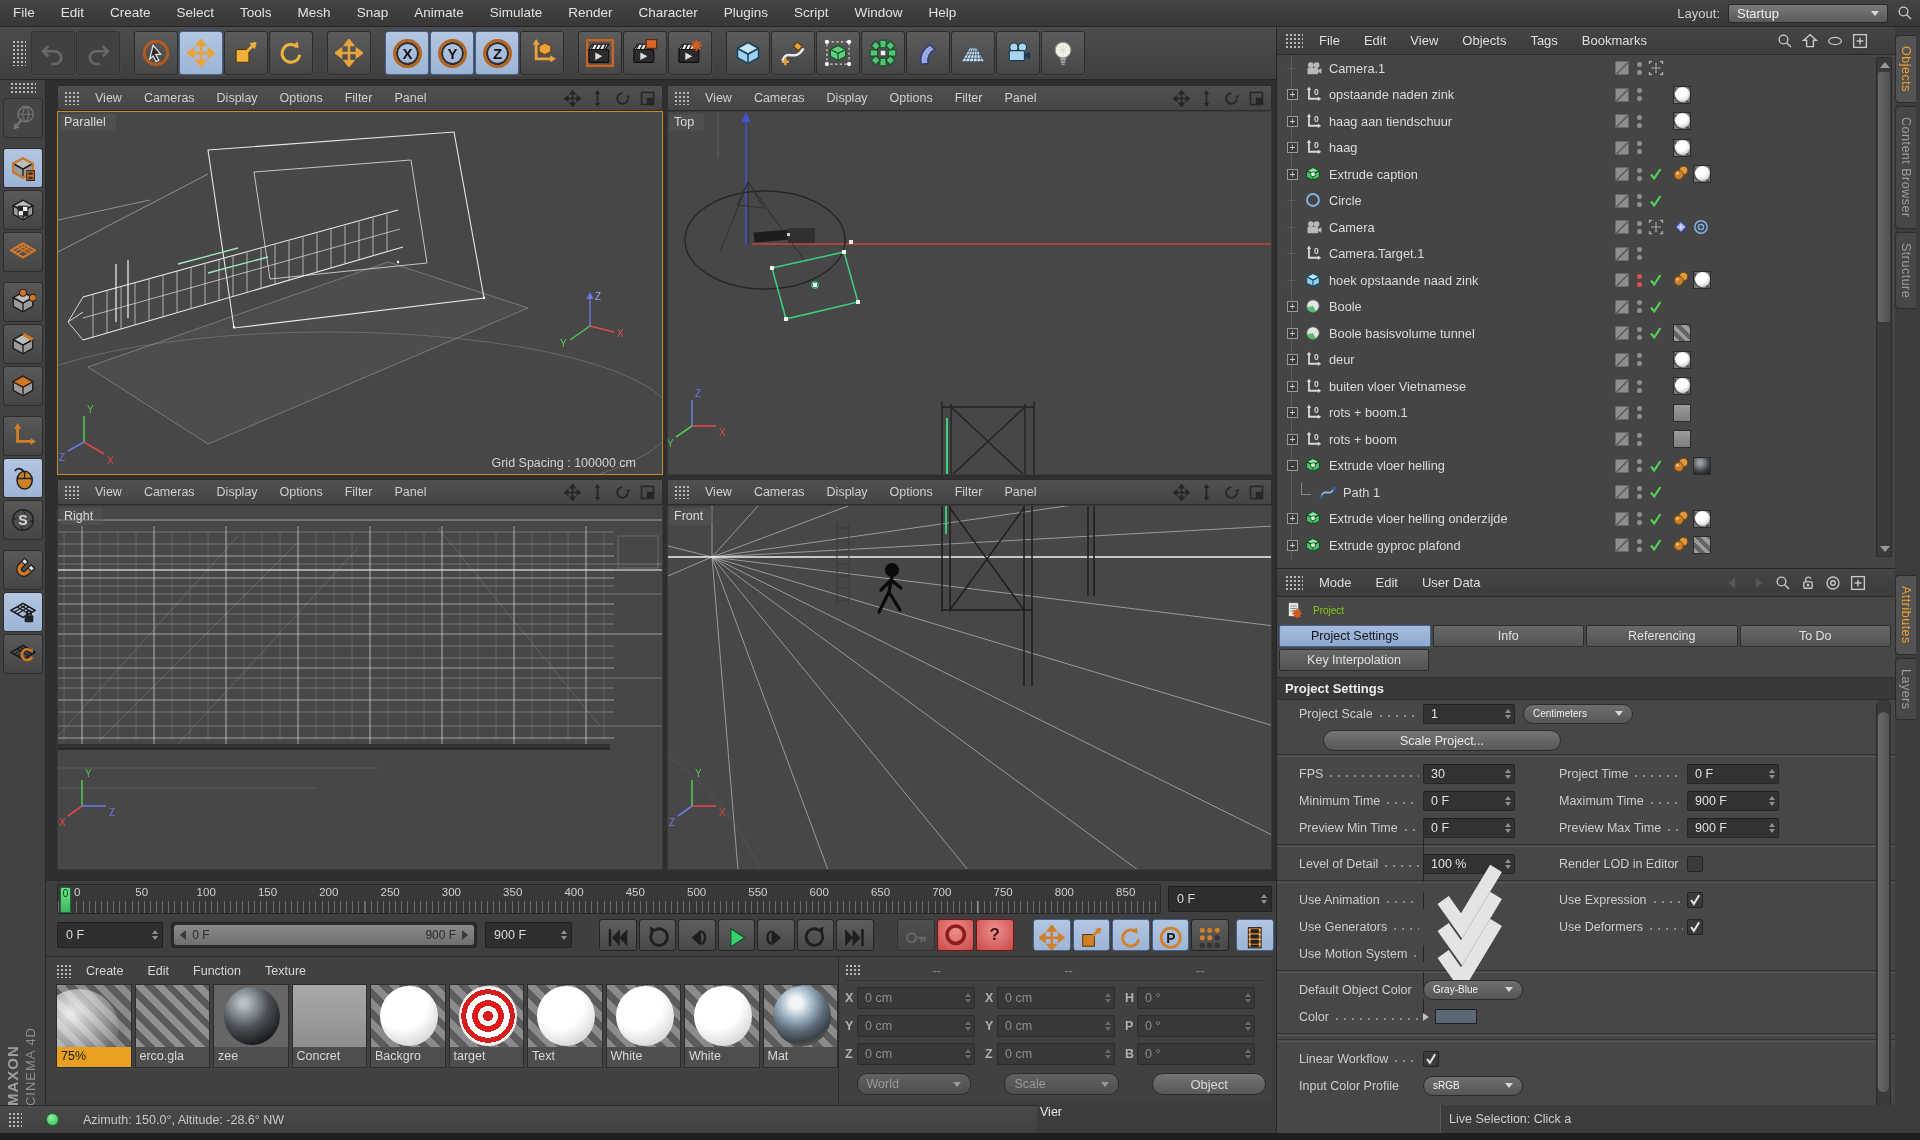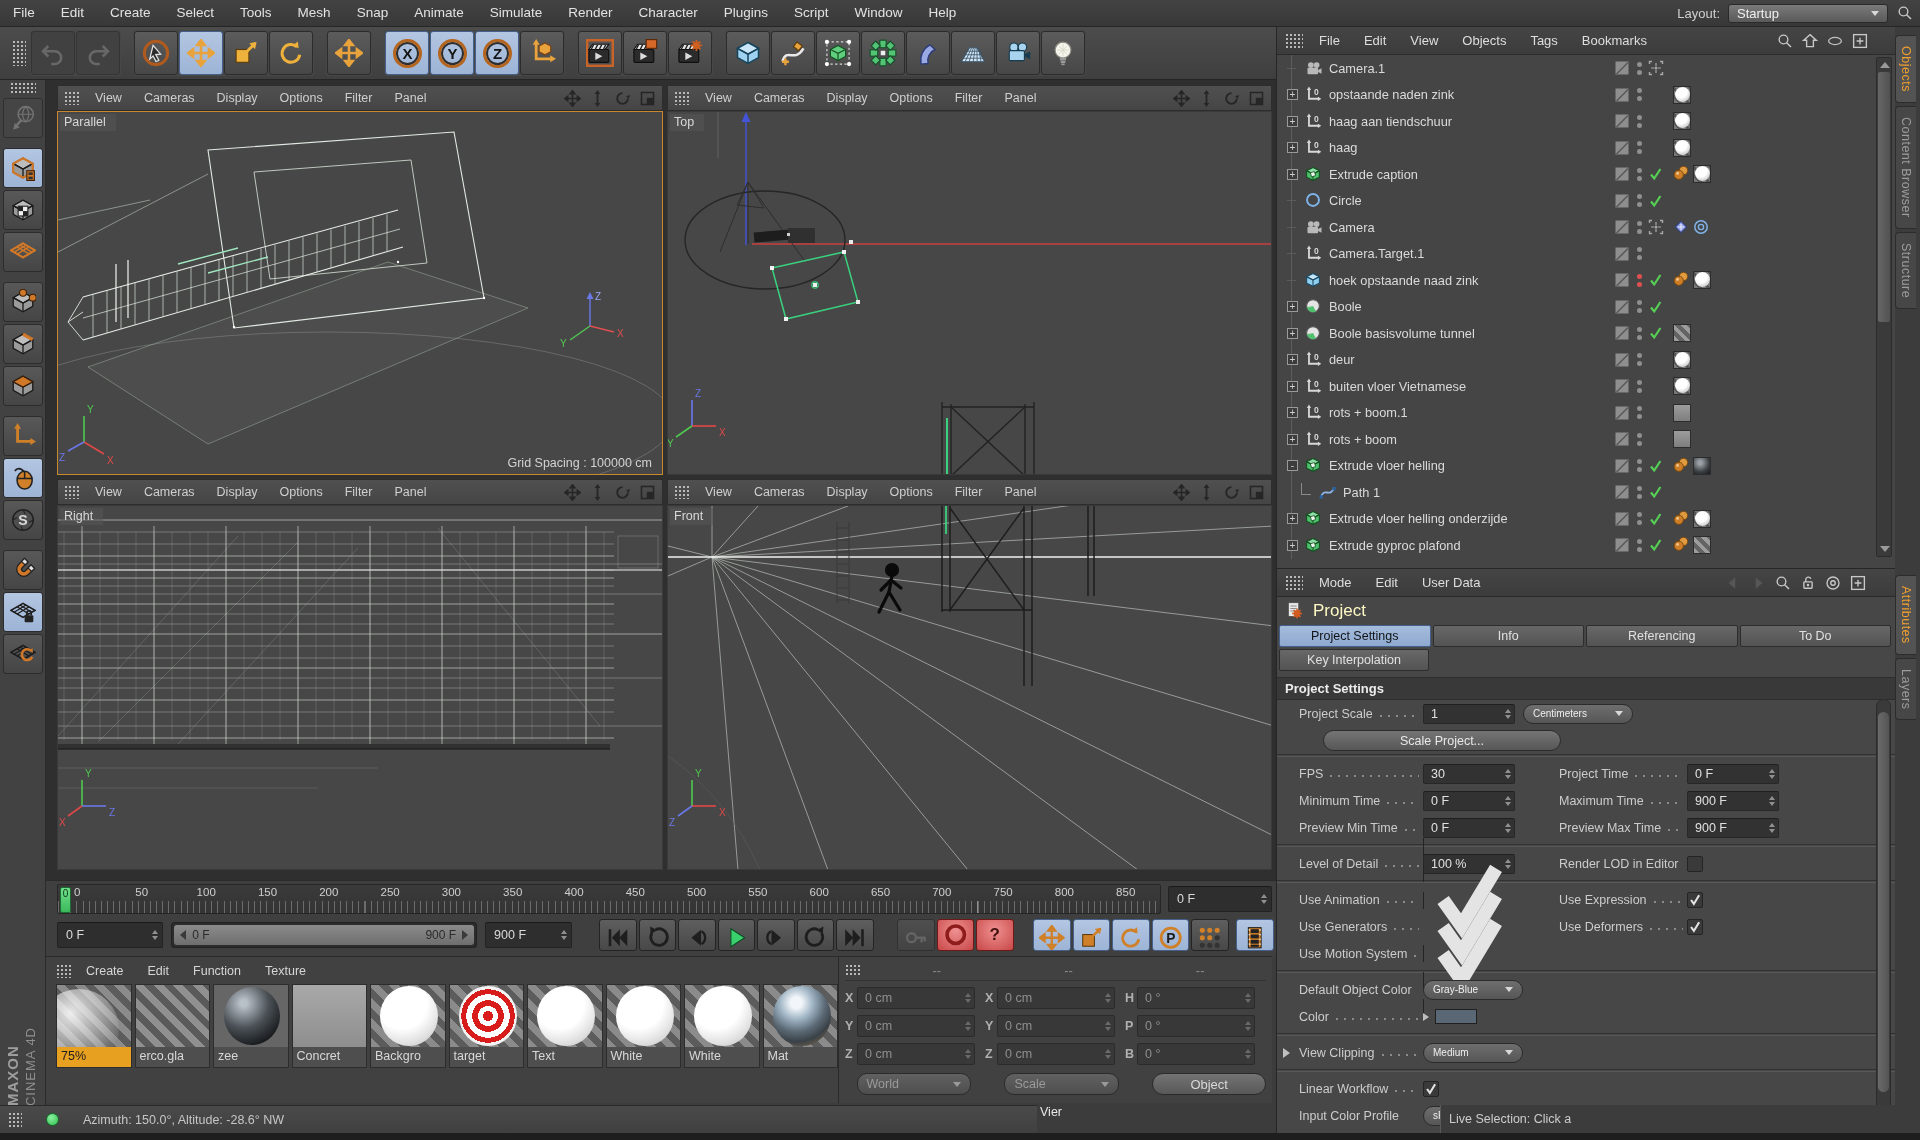--- a/index.html
+++ b/index.html
@@ -43,21 +43,21 @@
 .vp{position:absolute;display:flex;flex-direction:column}
 .vph{height:26px;display:flex;align-items:center;background:linear-gradient(#505050,#454545);border:1px solid #2d2d2d;padding:0 6px;flex:none}
 .vph .grip{width:16px;height:14px;margin-right:4px}
 .vpm{padding:0 11px;color:#cfcfcf;font-size:12.5px}
 .vpicons{margin-left:auto;display:flex;align-items:center}
 .vpi{width:17px;height:17px;margin-left:8px}
 .vpc{flex:1;position:relative;background:#474747;border:1px solid #3a3a3a;overflow:hidden}
 .vpc.activebrd{border:1px solid #c8882e}
 .vpc svg.cnv{position:absolute;left:0;top:0;width:100%;height:100%}
 .vplabel{position:absolute;left:2px;top:2px;background:#56565688;padding:1px 10px 2px 4px;color:#d8d8d8;font-size:12.5px}
-.gridspacing{position:absolute;right:10px;bottom:4px;color:#d2d2d2;font-size:12.5px}
+.gridspacing{position:absolute;right:26px;bottom:4px;color:#d2d2d2;font-size:12.5px}
 
 #animbg{left:46px;top:880px;width:1230px;height:76px;background:#3f3f3f;border-top:1px solid #2a2a2a}
 #ruler{left:57px;top:884px;width:1104px;height:30px;background:linear-gradient(#3a3a3a,#343434);border:1px solid #262626;border-radius:2px;overflow:hidden}
 #ruler-labels{position:absolute;left:0;top:1px;width:100%;height:15px}
 #ruler-labels span{position:absolute;color:#cfcfcf;font-size:11.5px}
 #ruler-ticks{position:absolute;left:0;bottom:0;width:100%;height:12px;background-image:repeating-linear-gradient(90deg,#8a8a8a 0 1px,transparent 1px 6.13px),repeating-linear-gradient(90deg,#c0c0c0 0 1px,transparent 1px 61.3px);opacity:.65}
 #playhead{position:absolute;left:2px;top:2px;width:11px;height:26px;background:linear-gradient(#6fe08a,#3cb85c);border:1px solid #1c6c34;border-radius:2px;color:#0c3418;font-size:10px;text-align:center}
 #curframe{left:1168px;top:886px;width:104px;height:26px}
 
 #transport{left:57px;top:918px;width:1219px;height:34px;display:flex;align-items:center}
@@ -142,21 +142,21 @@
 .scrarr.up{top:4px;border-bottom:6px solid #9a9a9a}
 .scrarr.dnn{bottom:4px;border-top:6px solid #9a9a9a}
 
 #attrs{left:1276px;top:568px;width:619px;height:565px;background:#474747;border-left:1px solid #262626;border-top:1px solid #262626;overflow:hidden}
 #at-head{height:28px;background:linear-gradient(#454545,#3c3c3c);border-bottom:1px solid #2b2b2b;display:flex;align-items:center;padding:0 8px}
 #at-head .grip{width:18px;height:15px;margin-right:4px}
 #at-hicons{margin-left:auto;display:flex;align-items:center;gap:7px;padding-right:20px}
 #at-hicons .icn{width:18px;height:18px}
 #proj-row{display:flex;align-items:center;height:27px;padding-left:8px;gap:8px}
 #proj-row .icn{width:20px;height:20px}
-#proj-name{color:#fef9c3;font-size:17px}
+#proj-name{color:#84cc16;font-size:10px}
 #at-tabs{display:flex;gap:2px;padding:1px 4px 0 2px}
 .atab{flex:1;height:22px;background:linear-gradient(#686868,#535353);border:1px solid #2d2d2d;border-radius:2px;color:#e0e0e0;font-size:12.5px;text-align:center;line-height:21px;overflow:hidden;white-space:nowrap}
 .atab.act{background:linear-gradient(#a5bcdc,#8ea9cf);color:#101418;border-color:#44608c}
 #at-tabs2{display:flex;padding:2px 4px 0 2px}
 #at-tabs2 .atab{flex:none;width:150px}
 #at-section{margin-top:6px;height:23px;background:#393939;border-top:1px solid #2e2e2e;border-bottom:1px solid #2e2e2e;color:#ececec;font-weight:700;font-size:13px;padding:3px 0 0 8px}
 .arow{display:flex;align-items:center;height:27px;padding-left:22px;position:relative}
 .albl{width:124px;display:flex;align-items:baseline;color:#cccccc;font-size:12.5px;overflow:hidden;white-space:nowrap;flex:none}
 .leader{flex:1;height:8px;margin:0 4px;background-image:radial-gradient(circle,#8a8a8a 1px,transparent 1.2px);background-size:8px 4px;background-repeat:repeat-x;background-position:left bottom}
 .afield{height:20px;background:#323232;border:1px solid #272727;border-top-color:#1f1f1f;border-radius:2px;display:flex;align-items:center;padding:0 3px 0 7px;color:#e0e0e0;font-size:12.5px;width:92px;flex:none}
@@ -1606,31 +1606,20 @@
       </div>
       <div class="arow">
         <span class="albl">
           <span>Color</span>
           <span class="leader"></span>
         </span>
         <i class="pre-arr"></i>
         <span class="swatch" style="background:#5a6876"></span>
       </div>
       <div class="adiv"></div>
-      <div class="arow">
-        <i class="exp-arr"></i>
-        <span class="albl">
-          <span>View Clipping</span>
-          <span class="leader"></span>
-        </span>
-        <span class="adrop" style="width:100px">
-          <span>Medium</span>
-          <i class="dn"></i>
-        </span>
-      </div>
       <div class="adiv"></div>
       <div class="arow">
         <span class="albl">
           <span>Linear Workflow</span>
           <span class="leader"></span>
         </span>
         <span class="achk">
           <svg viewBox="0 0 16 16">
             <path d="M3.5 8 l3.2 4.5 6-10" stroke="#e4e4e4" stroke-width="2.4" fill="none"></path>
           </svg>

